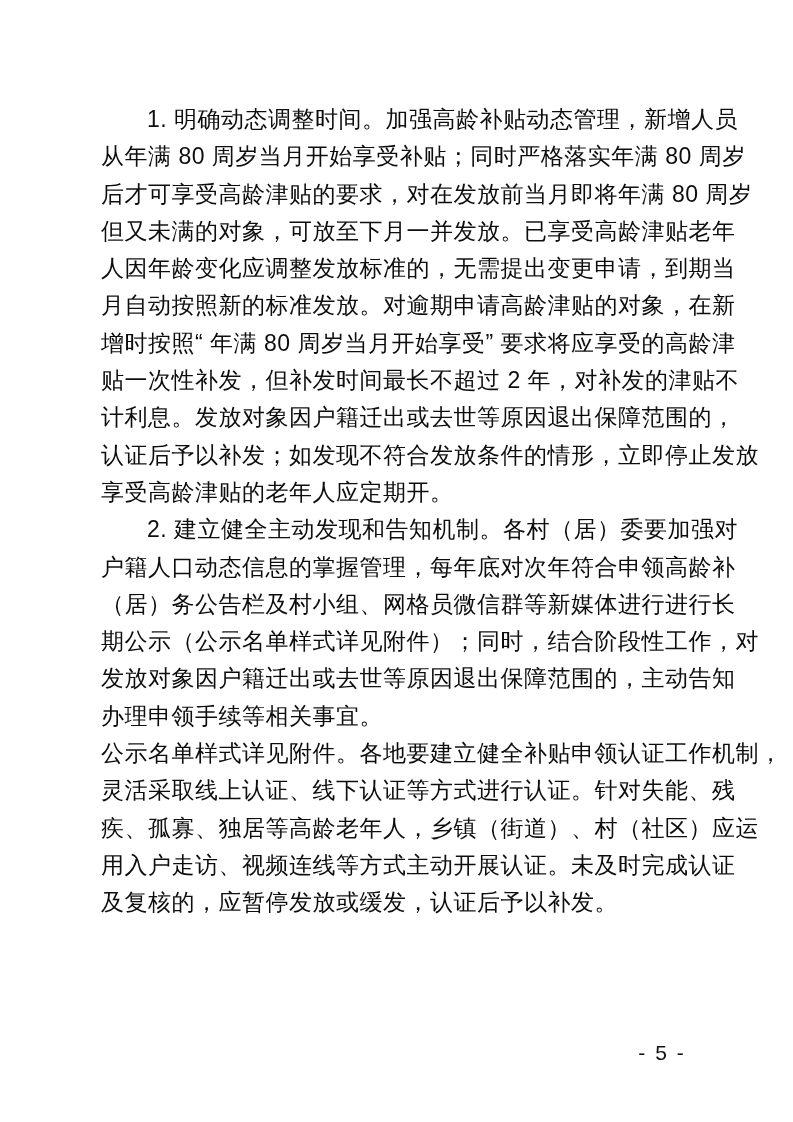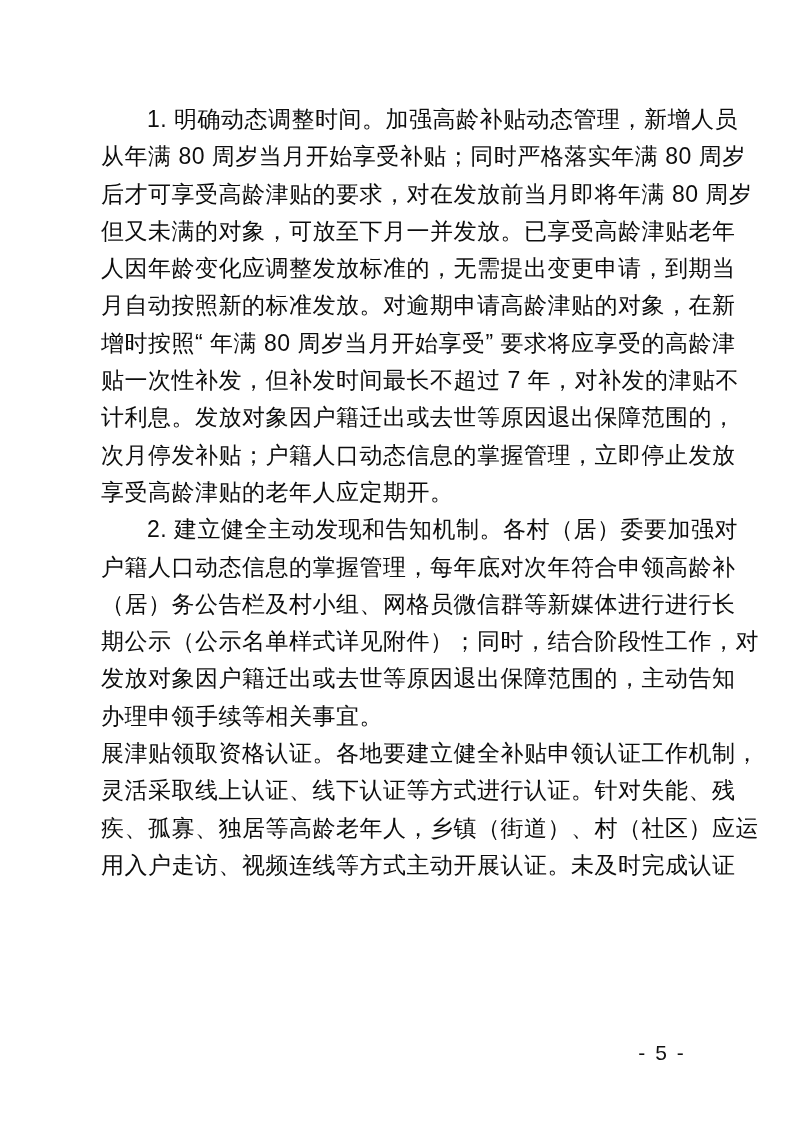--- a/index.html
+++ b/index.html
@@ -56,29 +56,30 @@
 
 <div class="page">
   <div class="text-block">
       <div class="line first">1. 明确动态调整时间。加强高龄补贴动态管理，新增人员</div>
       <div class="line">从年满 80 周岁当月开始享受补贴；同时严格落实年满 80 周岁</div>
       <div class="line">后才可享受高龄津贴的要求，对在发放前当月即将年满 80 周岁</div>
       <div class="line">但又未满的对象，可放至下月一并发放。已享受高龄津贴老年</div>
       <div class="line">人因年龄变化应调整发放标准的，无需提出变更申请，到期当</div>
       <div class="line">月自动按照新的标准发放。对逾期申请高龄津贴的对象，在新</div>
       <div class="line">增时按照“ 年满 80 周岁当月开始享受” 要求将应享受的高龄津</div>
-      <div class="line">贴一次性补发，但补发时间最长不超过 7 年，对补发的津贴不</div>
+      <div class="line">贴一次性补发，但补发时间最长不超过 2 年，对补发的津贴不</div>
       <div class="line">计利息。发放对象因户籍迁出或去世等原因退出保障范围的，</div>
-      <div class="line">次月停发补贴；户籍人口动态信息的掌握管理，立即停止发放</div>
+      <div class="line">认证后予以补发；如发现不符合发放条件的情形，立即停止发放</div>
       <div class="line last">享受高龄津贴的老年人应定期开。</div>
       <div class="line first">2. 建立健全主动发现和告知机制。各村（居）委要加强对</div>
       <div class="line">户籍人口动态信息的掌握管理，每年底对次年符合申领高龄补</div>
       <div class="line">（居）务公告栏及村小组、网格员微信群等新媒体进行进行长</div>
       <div class="line">期公示（公示名单样式详见附件）；同时，结合阶段性工作，对</div>
       <div class="line">发放对象因户籍迁出或去世等原因退出保障范围的，主动告知</div>
       <div class="line last">办理申领手续等相关事宜。</div>
-      <div class="line">展津贴领取资格认证。各地要建立健全补贴申领认证工作机制，</div>
+      <div class="line">公示名单样式详见附件。各地要建立健全补贴申领认证工作机制，</div>
       <div class="line">灵活采取线上认证、线下认证等方式进行认证。针对失能、残</div>
       <div class="line">疾、孤寡、独居等高龄老年人，乡镇（街道）、村（社区）应运</div>
       <div class="line">用入户走访、视频连线等方式主动开展认证。未及时完成认证</div>
+      <div class="line last">及复核的，应暂停发放或缓发，认证后予以补发。</div>
     </div>
   <div class="page-number">- 5 -</div>
 </div>
 
 </body></html>

